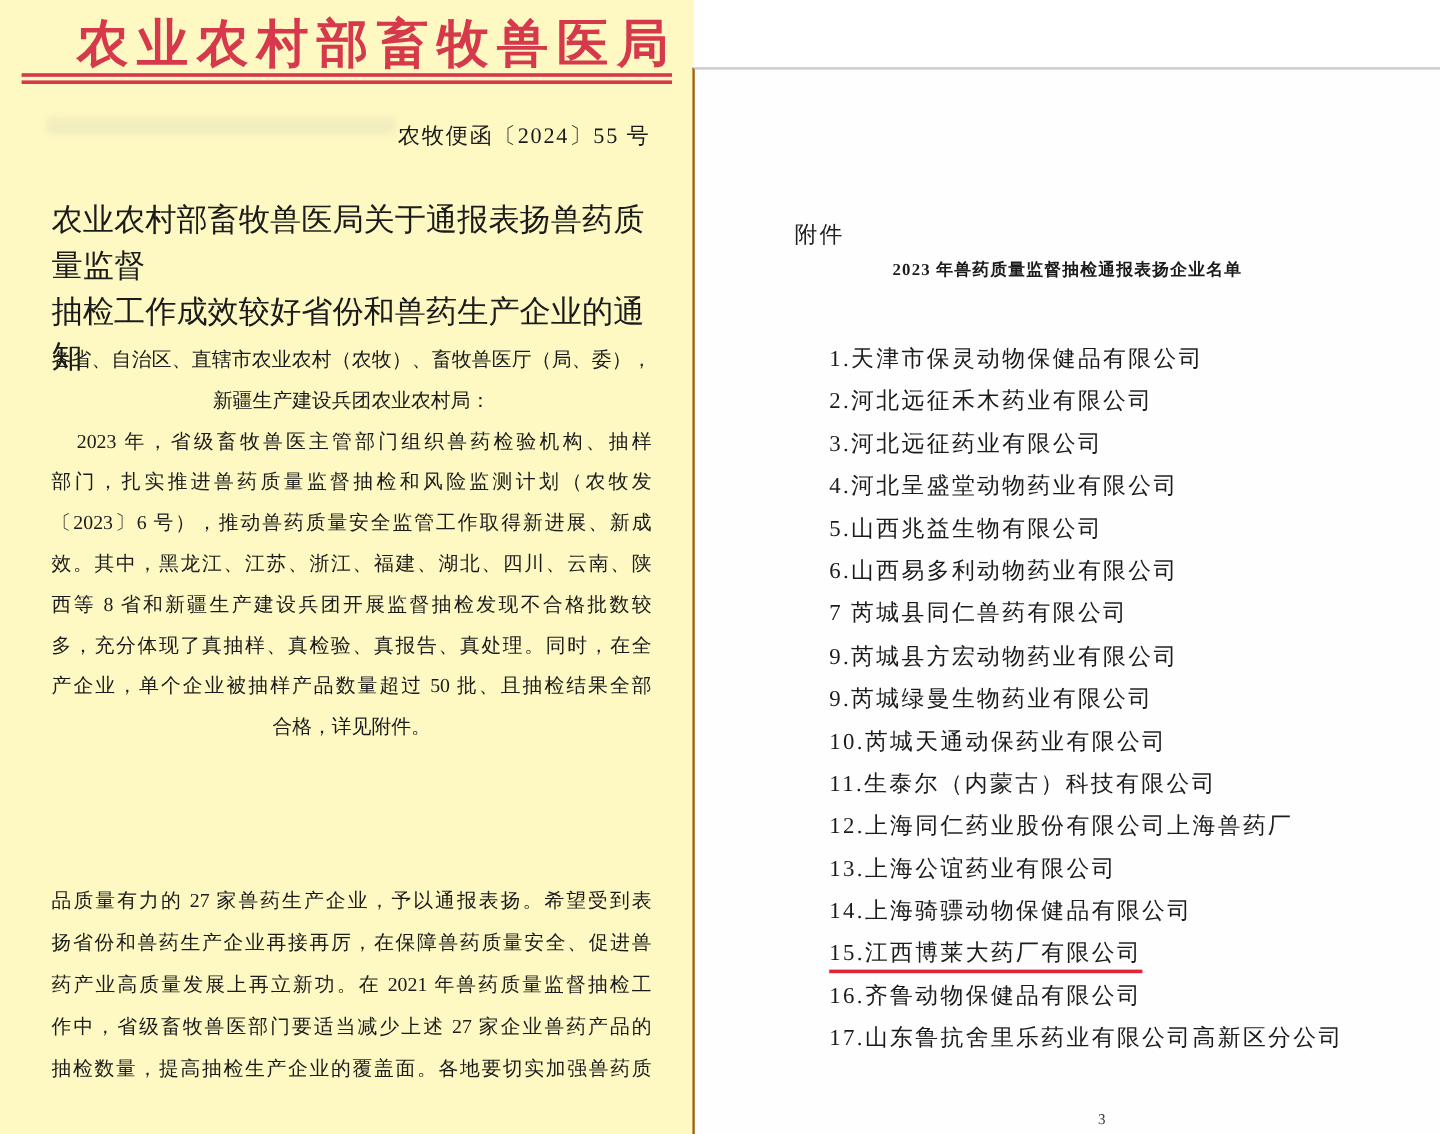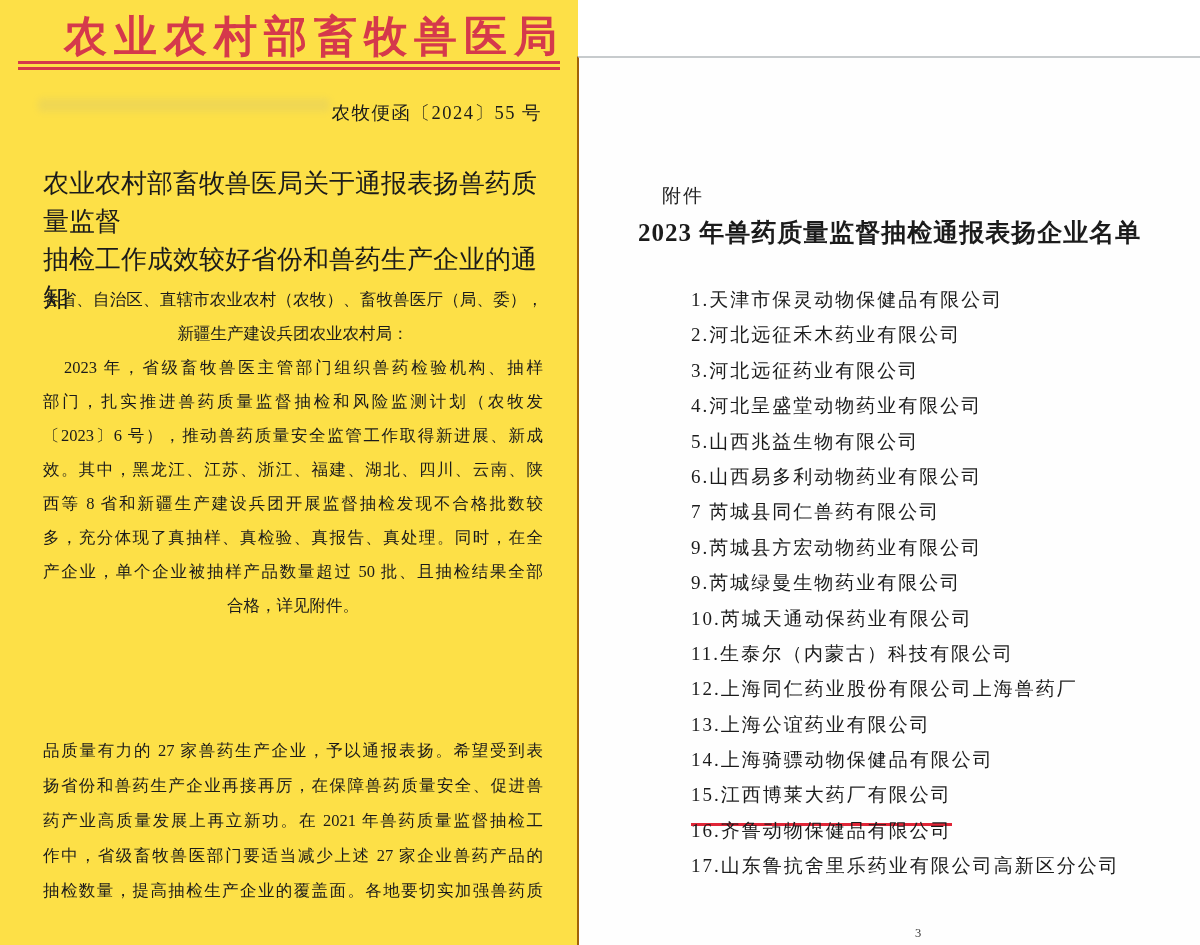--- a/index.html
+++ b/index.html
@@ -1,21 +1,21 @@
 <!DOCTYPE html>
 <html><head>
 <meta charset="utf-8">
 <style>
   html,body{margin:0;padding:0;background:#ffffff;}
   .canvas{
     position:relative;width:1200px;height:945px;background:#ffffff;overflow:hidden;
     font-family:"Liberation Serif","DejaVu Serif",serif;color:#1b1b1b;
   }
   
-  .page-left{position:absolute;left:0;top:0;width:578px;height:945px;background:#fde047;}
+  .page-left{position:absolute;left:0;top:0;width:578px;height:945px;background:#fef9c3;}
   .letterhead{
     position:absolute;left:64px;top:8px;font-size:43px;font-weight:bold;
     color:#d5394b;letter-spacing:7px;white-space:nowrap;
   }
   .red-rule{
     position:absolute;left:18px;top:61px;width:542px;height:3px;
     border-top:3px solid #d5394b;border-bottom:3px solid #d5394b;
   }
   .ink-bleed{
     position:absolute;left:38px;top:98px;width:292px;height:14px;
@@ -38,25 +38,25 @@
   .page-right{
     position:absolute;left:577px;top:56px;width:621px;height:887px;background:#fefefe;
     border-left:2px solid #a16207;border-top:2px solid #c7cbcd;
   }
   .attachment-label{
     position:absolute;left:83px;top:125px;font-size:19px;letter-spacing:2px;
     font-family:"Liberation Sans","DejaVu Sans",sans-serif;color:#222;
   }
   .list-title{
     position:absolute;left:0;right:0;top:158px;text-align:center;
-    font-size:25px;font-weight:bold;letter-spacing:1px;white-space:nowrap;
+    font-size:14px;font-weight:bold;letter-spacing:1px;white-space:nowrap;
   }
   .company-list{position:absolute;left:112px;top:224px;right:8px;}
   .co{line-height:35.4px;height:35.4px;font-size:19px;letter-spacing:2px;white-space:nowrap;}
-  .co .u{display:inline-block;line-height:normal;padding-bottom:15px;border-bottom:3px solid #e02537;}
+  .co .u{display:inline-block;line-height:normal;padding-bottom:1px;border-bottom:3px solid #e02537;}
   .page-number{position:absolute;left:336px;top:868px;font-size:12.5px;color:#333;}
 </style>
 </head>
 <body>
 
 <div class="canvas">
 
   <div class="page-left">
     <div class="letterhead">农业农村部畜牧兽医局</div>
     <div class="red-rule"></div>

